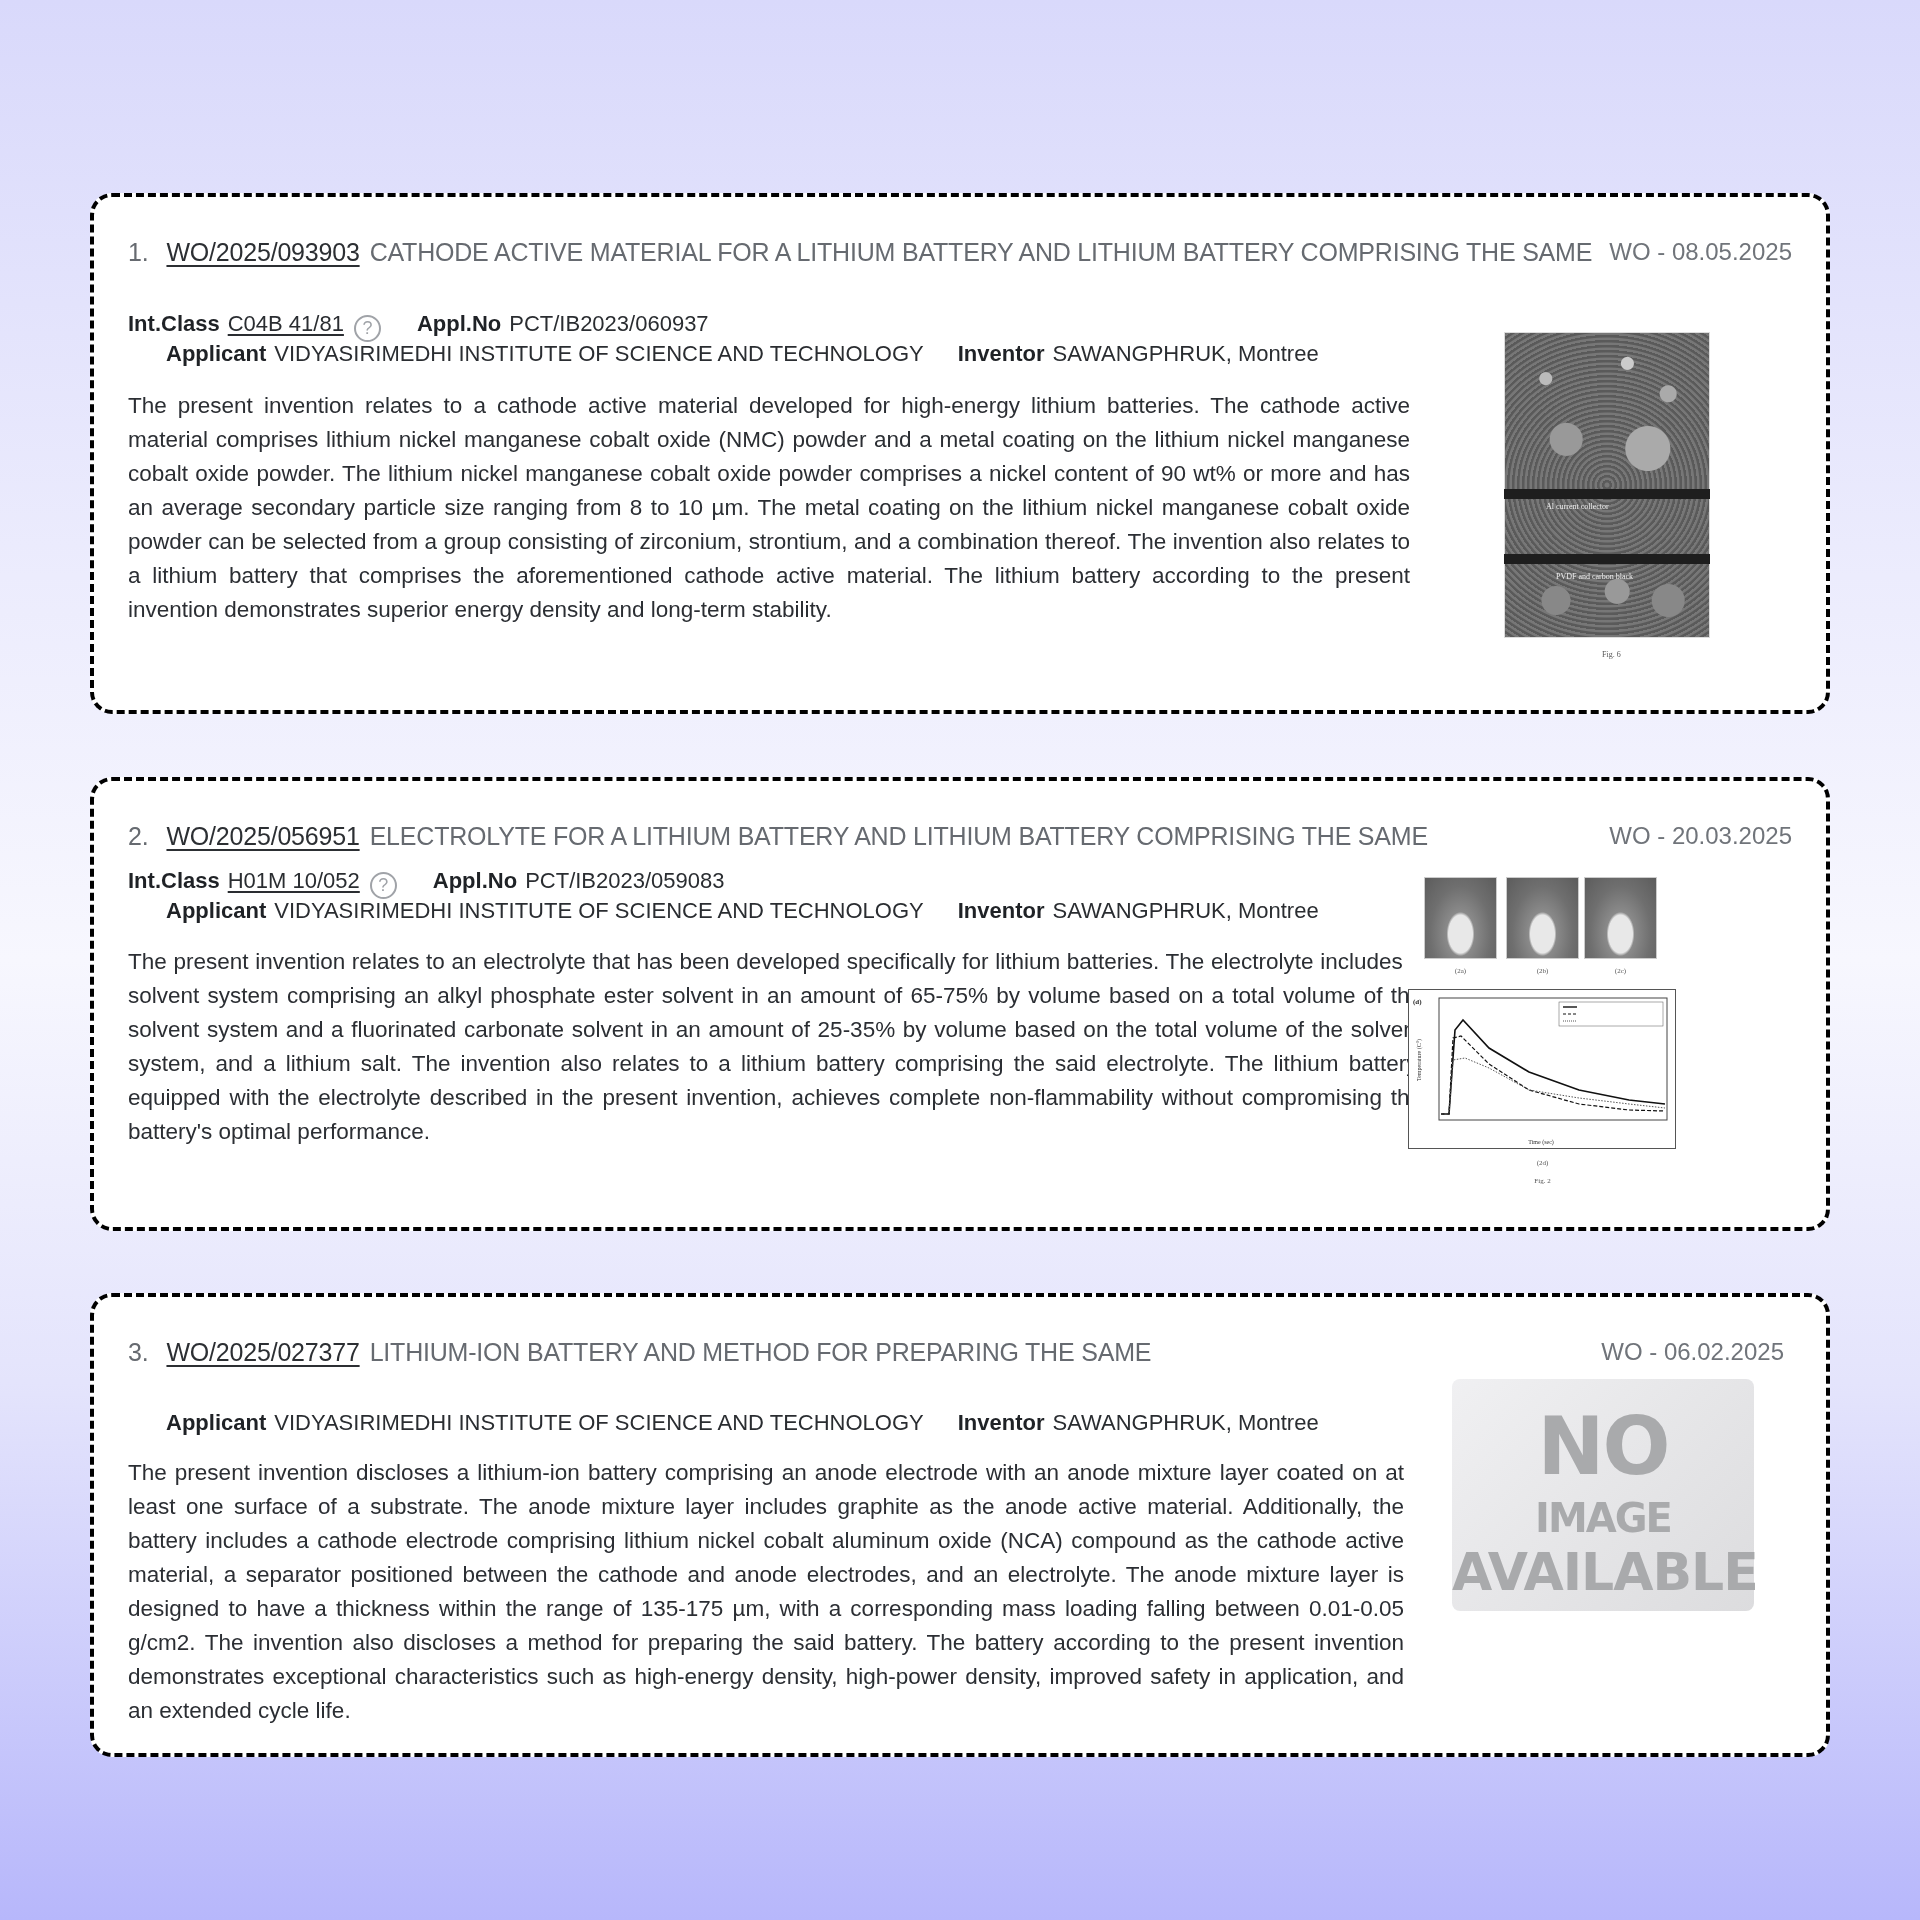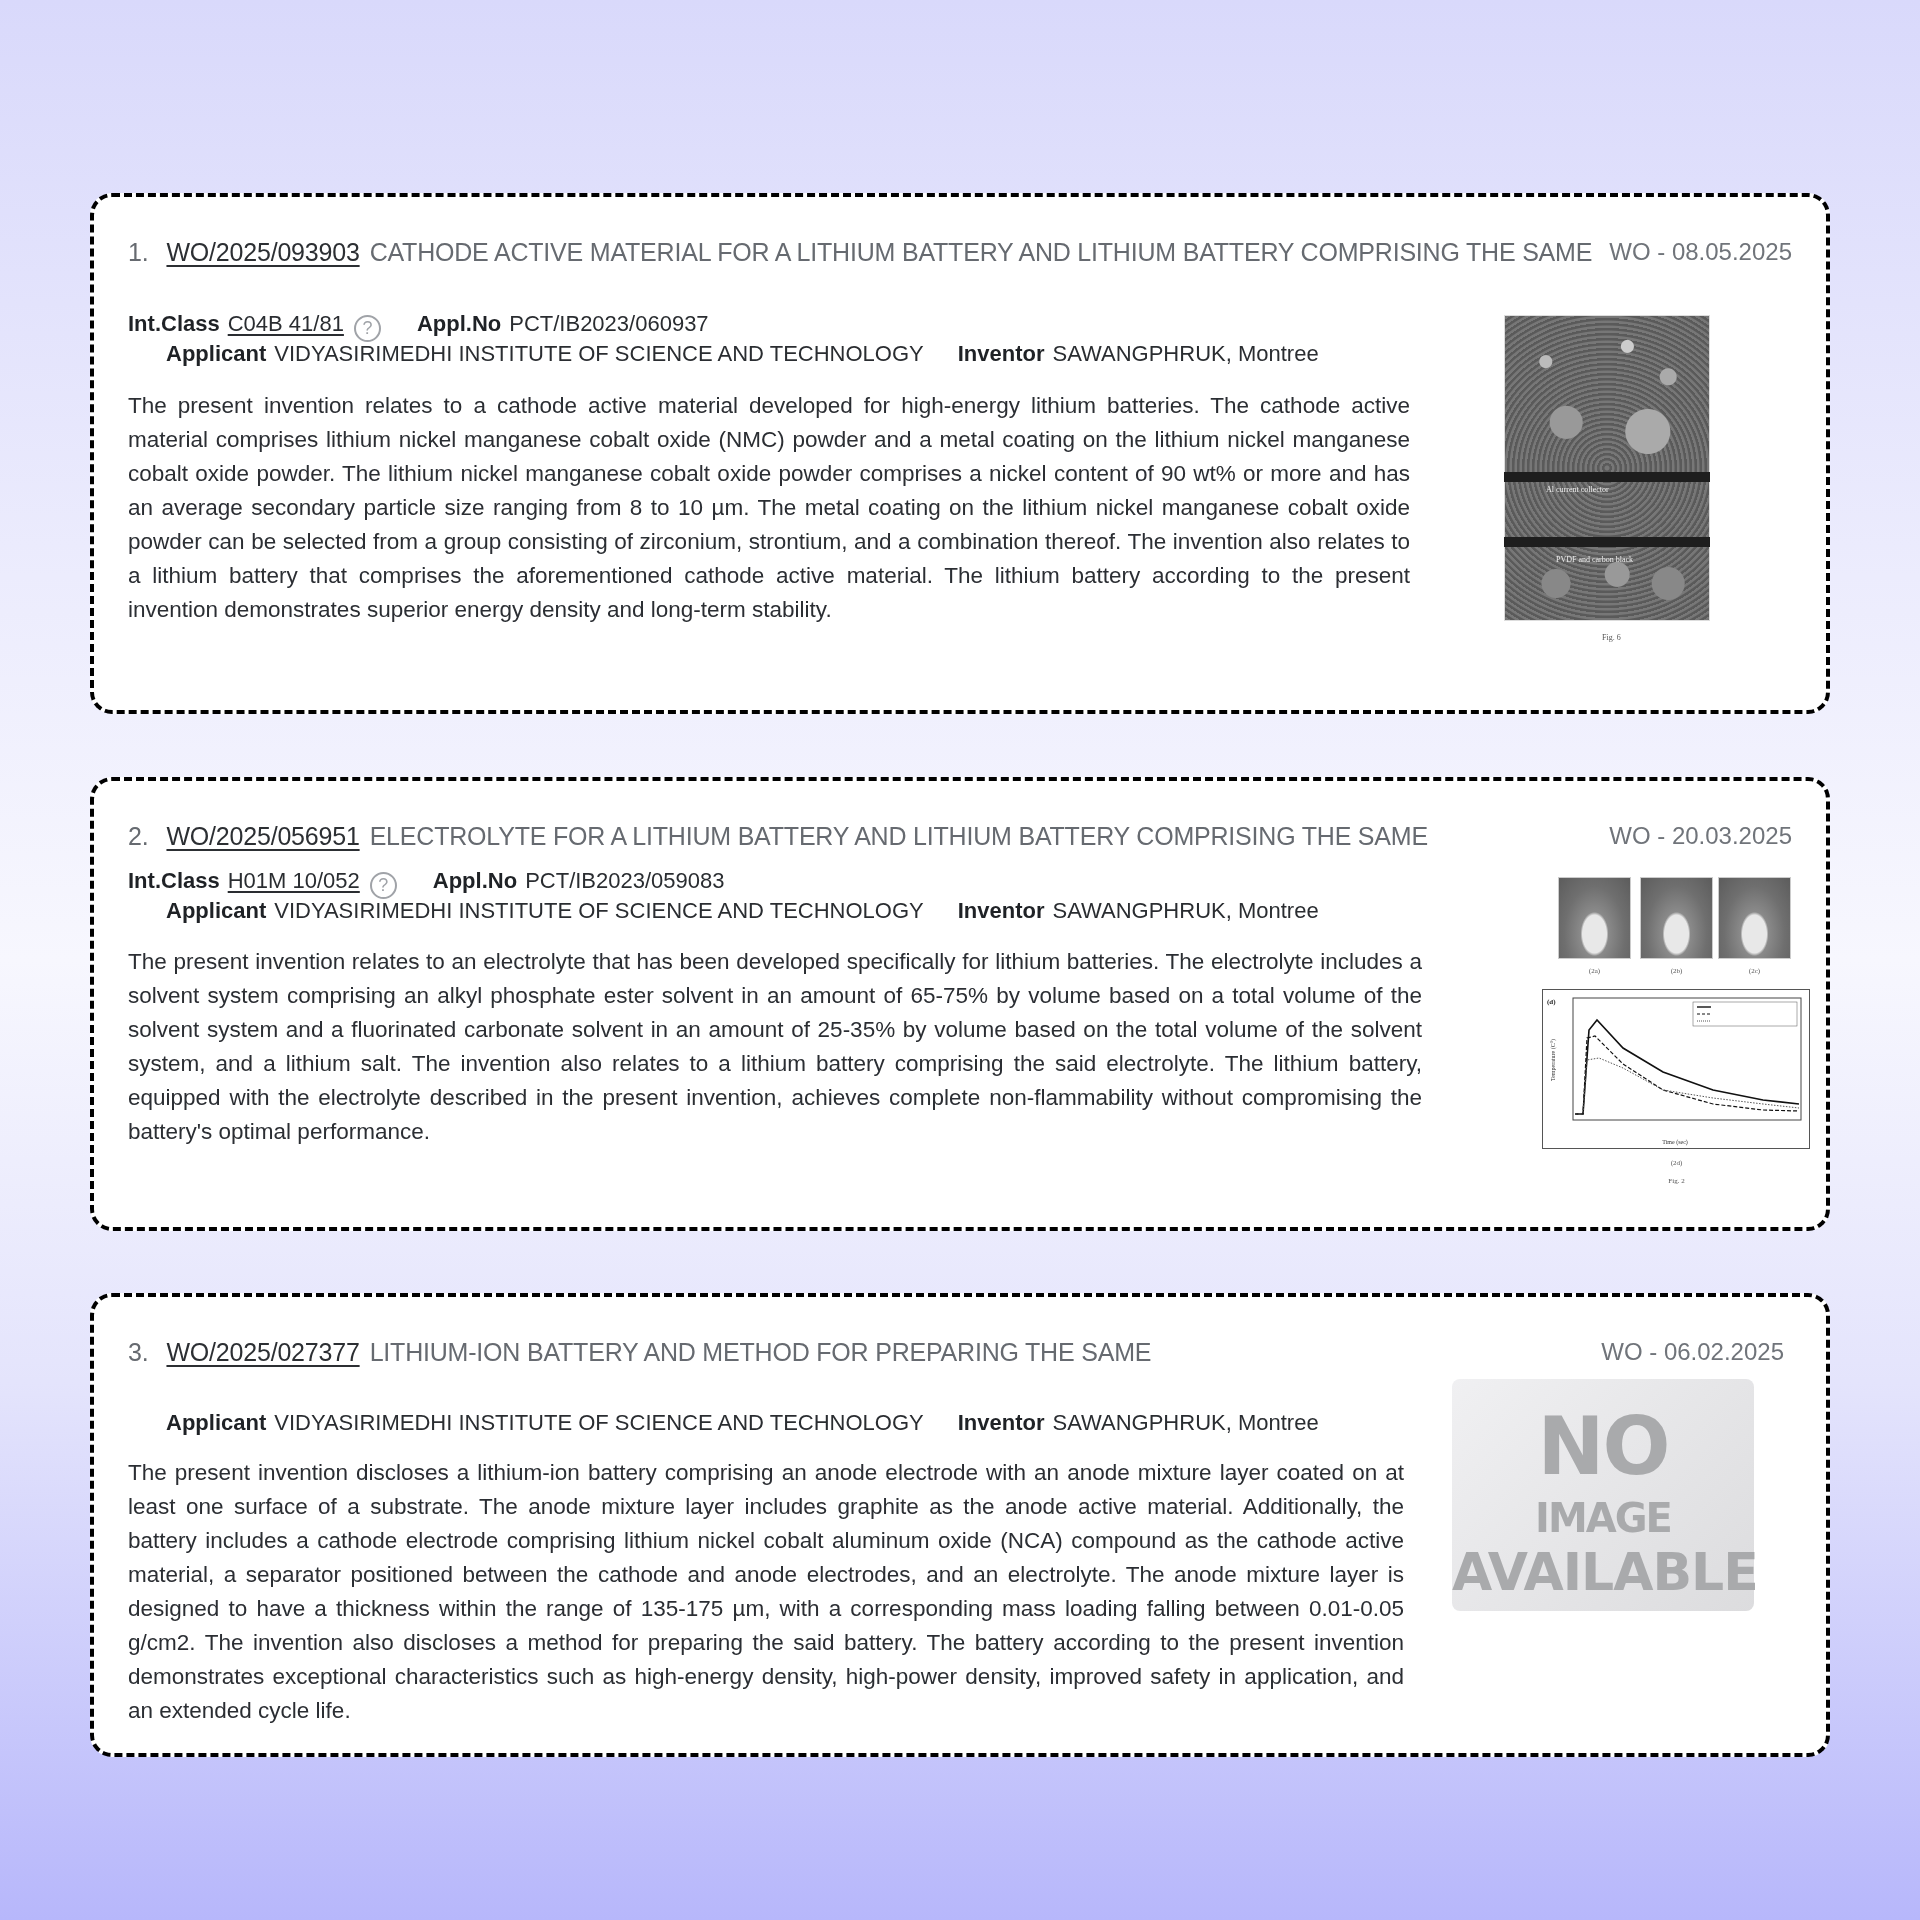--- a/index.html
+++ b/index.html
@@ -159,21 +159,21 @@
 
   <div class="meta-row" style="top:112px;">
     <span class="lbl">Int.Class</span><span class="class-link">C04B 41/81</span><span class="help-icon">?</span><span class="lbl">Appl.No</span><span class="val">PCT/IB2023/060937</span>
   </div>
   <div class="meta-row second" style="top:142px;">
     <span class="lbl">Applicant</span><span class="val">VIDYASIRIMEDHI INSTITUTE OF SCIENCE AND TECHNOLOGY</span><span class="lbl">Inventor</span><span class="val">SAWANGPHRUK, Montree</span>
   </div>
 
   <p class="abstract" style="top:192px;">The present invention relates to a cathode active material developed for high-energy lithium batteries. The cathode active material comprises lithium nickel manganese cobalt oxide (NMC) powder and a metal coating on the lithium nickel manganese cobalt oxide powder. The lithium nickel manganese cobalt oxide powder comprises a nickel content of 90 wt% or more and has an average secondary particle size ranging from 8 to 10 µm. The metal coating on the lithium nickel manganese cobalt oxide powder can be selected from a group consisting of zirconium, strontium, and a combination thereof. The invention also relates to a lithium battery that comprises the aforementioned cathode active material. The lithium battery according to the present invention demonstrates superior energy density and long-term stability.</p>
 
-  <div class="thumb" style="left:1410px; top:118px; width:208px; height:340px;">
+  <div class="thumb" style="left:1410px; top:135px; width:208px; height:340px;">
     <div class="sem"></div>
     <div class="sem-band" style="top:157px;"></div>
     <div class="sem-band" style="top:222px;"></div>
     <div class="sem-caption" style="left:42px; top:170px; color:#eee;">Al current collector</div>
     <div class="sem-caption" style="left:52px; top:240px; color:#eee;">PVDF and carbon black</div>
     <div class="sem-caption" style="left:98px; top:318px;">Fig. 6</div>
   </div>
 </div>
 
 <div class="card" id="card-2">
@@ -184,21 +184,21 @@
 
   <div class="meta-row" style="top:85px;">
     <span class="lbl">Int.Class</span><span class="class-link">H01M 10/052</span><span class="help-icon">?</span><span class="lbl">Appl.No</span><span class="val">PCT/IB2023/059083</span>
   </div>
   <div class="meta-row second" style="top:115px;">
     <span class="lbl">Applicant</span><span class="val">VIDYASIRIMEDHI INSTITUTE OF SCIENCE AND TECHNOLOGY</span><span class="lbl">Inventor</span><span class="val">SAWANGPHRUK, Montree</span>
   </div>
 
   <p class="abstract" style="top:164px; width:1294px;">The present invention relates to an electrolyte that has been developed specifically for lithium batteries. The electrolyte includes a solvent system comprising an alkyl phosphate ester solvent in an amount of 65-75% by volume based on a total volume of the solvent system and a fluorinated carbonate solvent in an amount of 25-35% by volume based on the total volume of the solvent system, and a lithium salt. The invention also relates to a lithium battery comprising the said electrolyte. The lithium battery, equipped with the electrolyte described in the present invention, achieves complete non-flammability without compromising the battery's optimal performance.</p>
 
-  <div class="thumb" style="left:1448px; top:96px; width:270px; height:330px;padding-left:24px;">
+  <div class="thumb" style="left:1314px; top:96px; width:270px; height:330px;padding-left:24px;">
     <div class="photo" style="left:16px; top:0;"></div>
     <div class="photo" style="left:98px; top:0;"></div>
     <div class="photo" style="left:176px; top:0;"></div>
     <div class="photo-cap" style="left:16px; top:90px;">(2a)</div>
     <div class="photo-cap" style="left:98px; top:90px;">(2b)</div>
     <div class="photo-cap" style="left:176px; top:90px;">(2c)</div>
 
     <div class="plot-box" style="left:0; top:112px; width:268px; height:160px;">
       <svg width="266" height="158" viewBox="0 0 266 158">
         <rect x="30" y="8" width="228" height="122" fill="none" stroke="#444" stroke-width="1"></rect>

